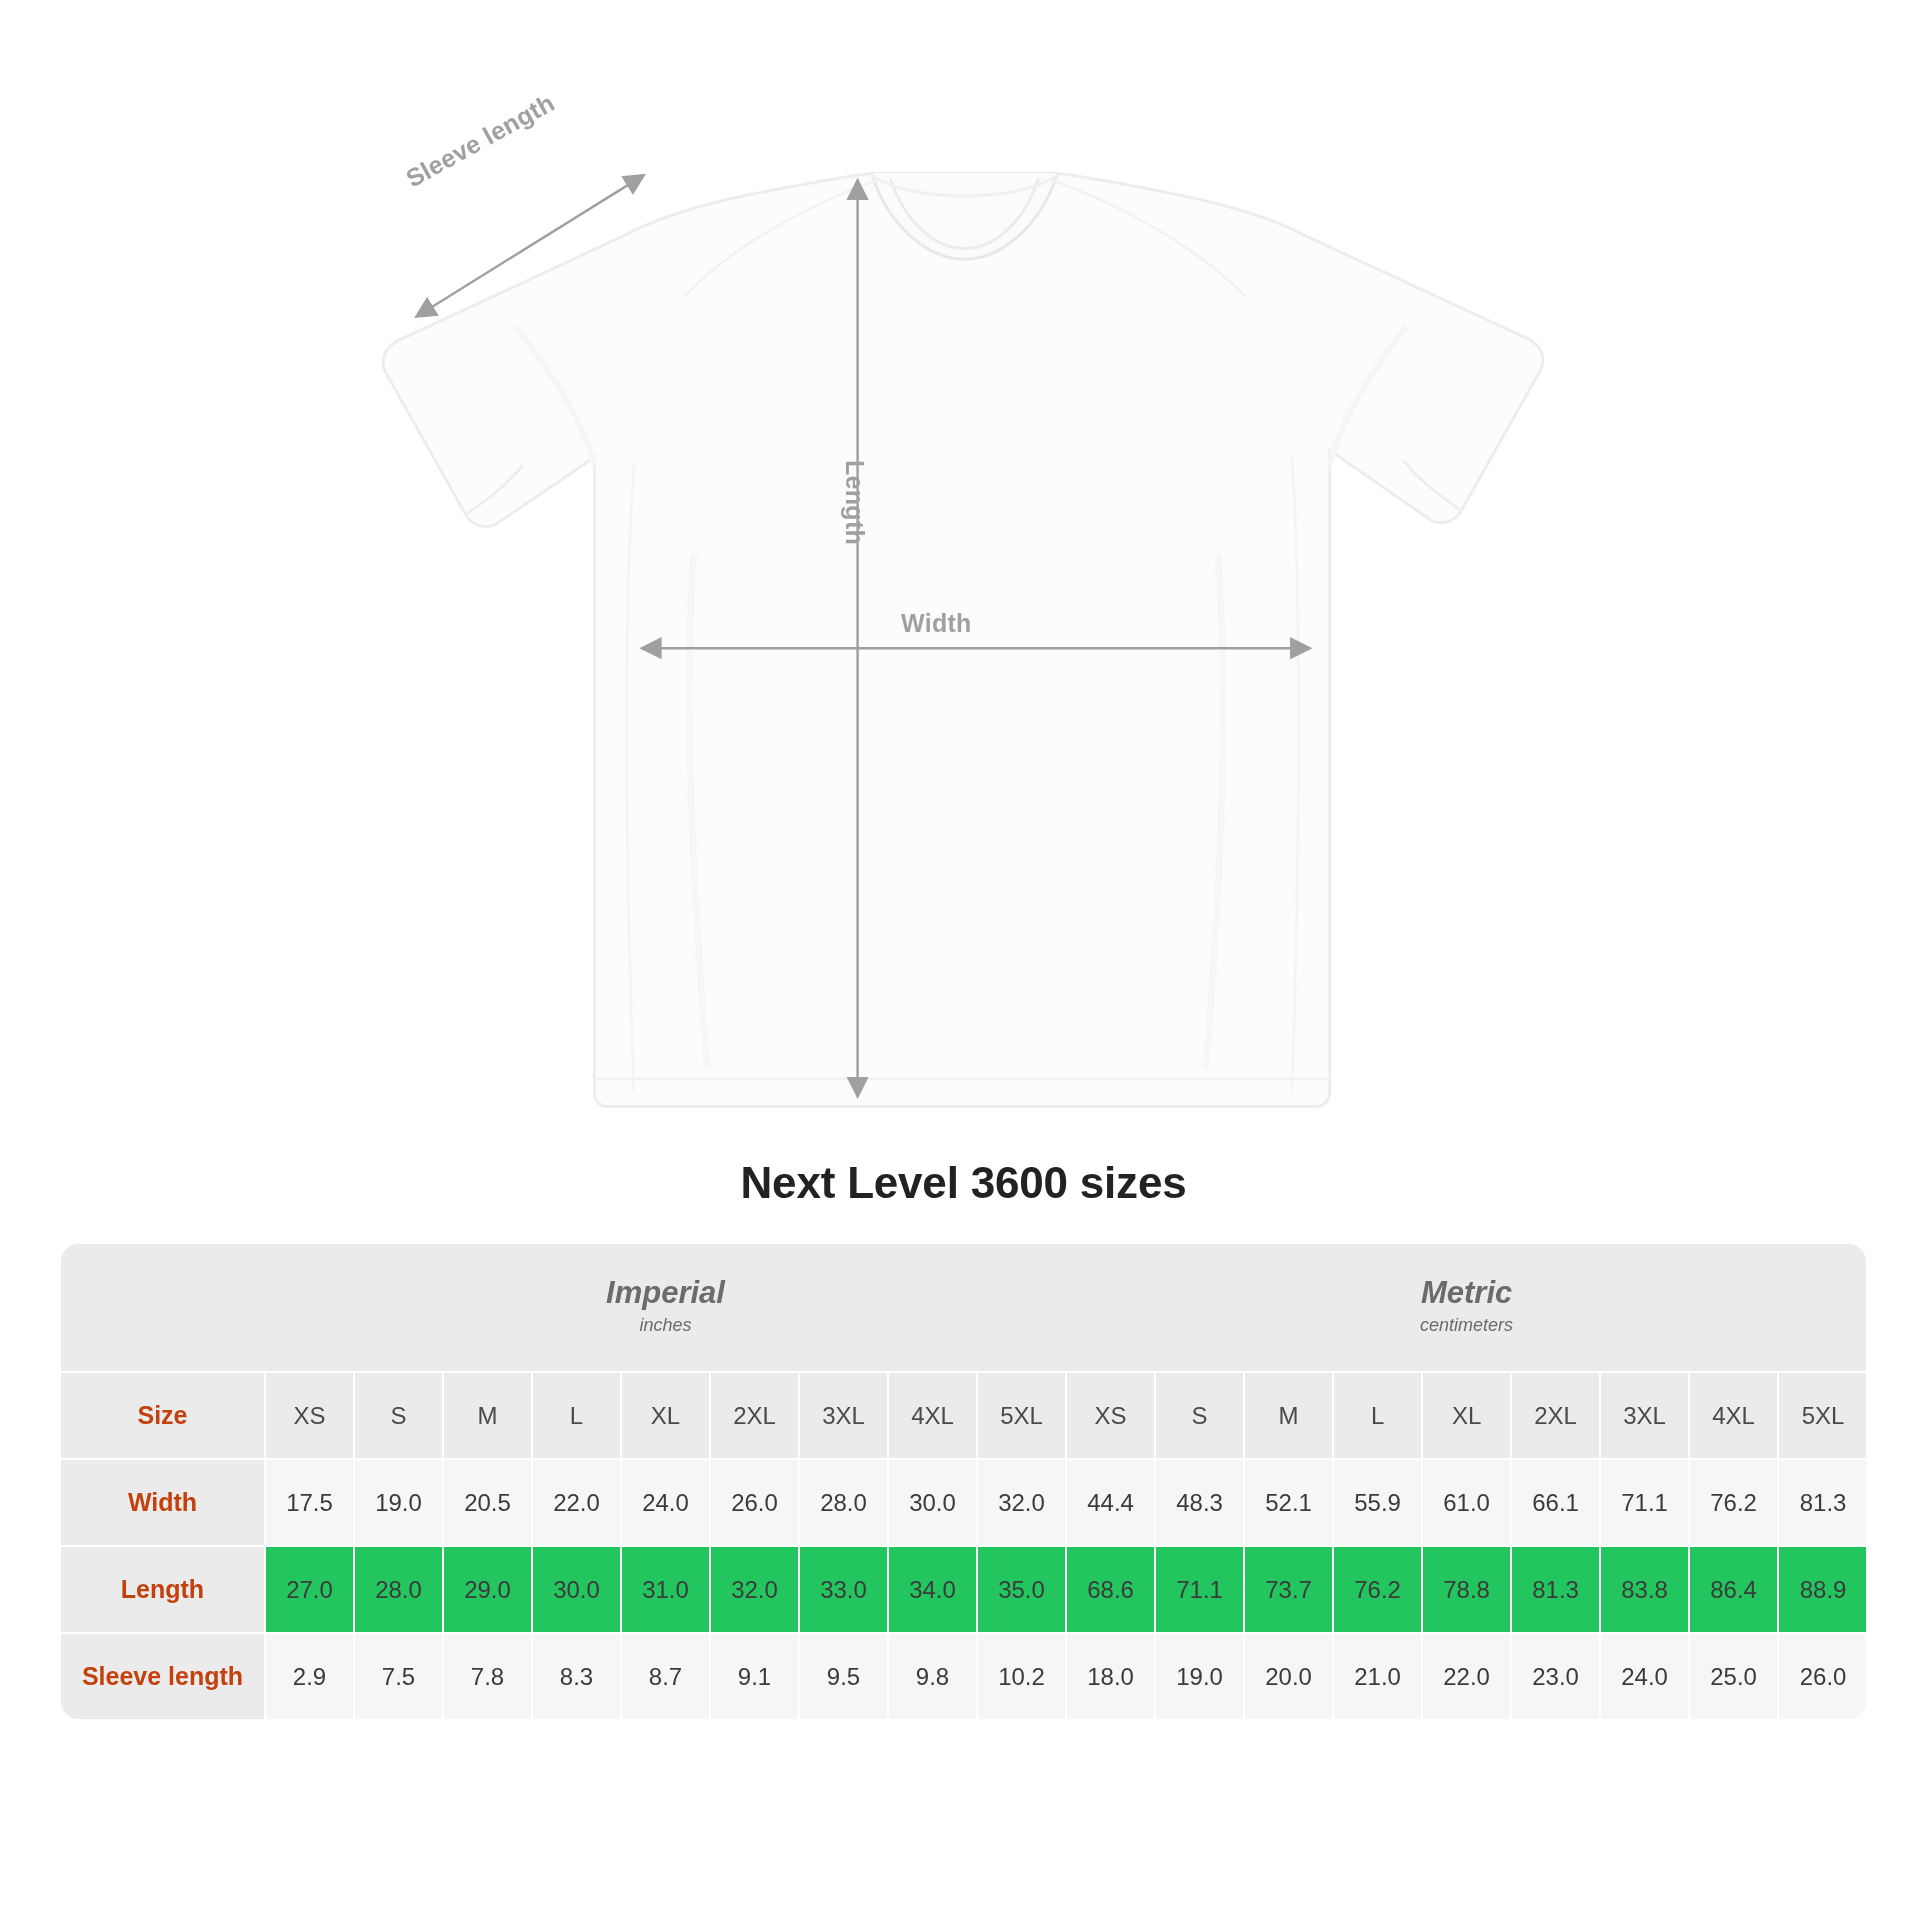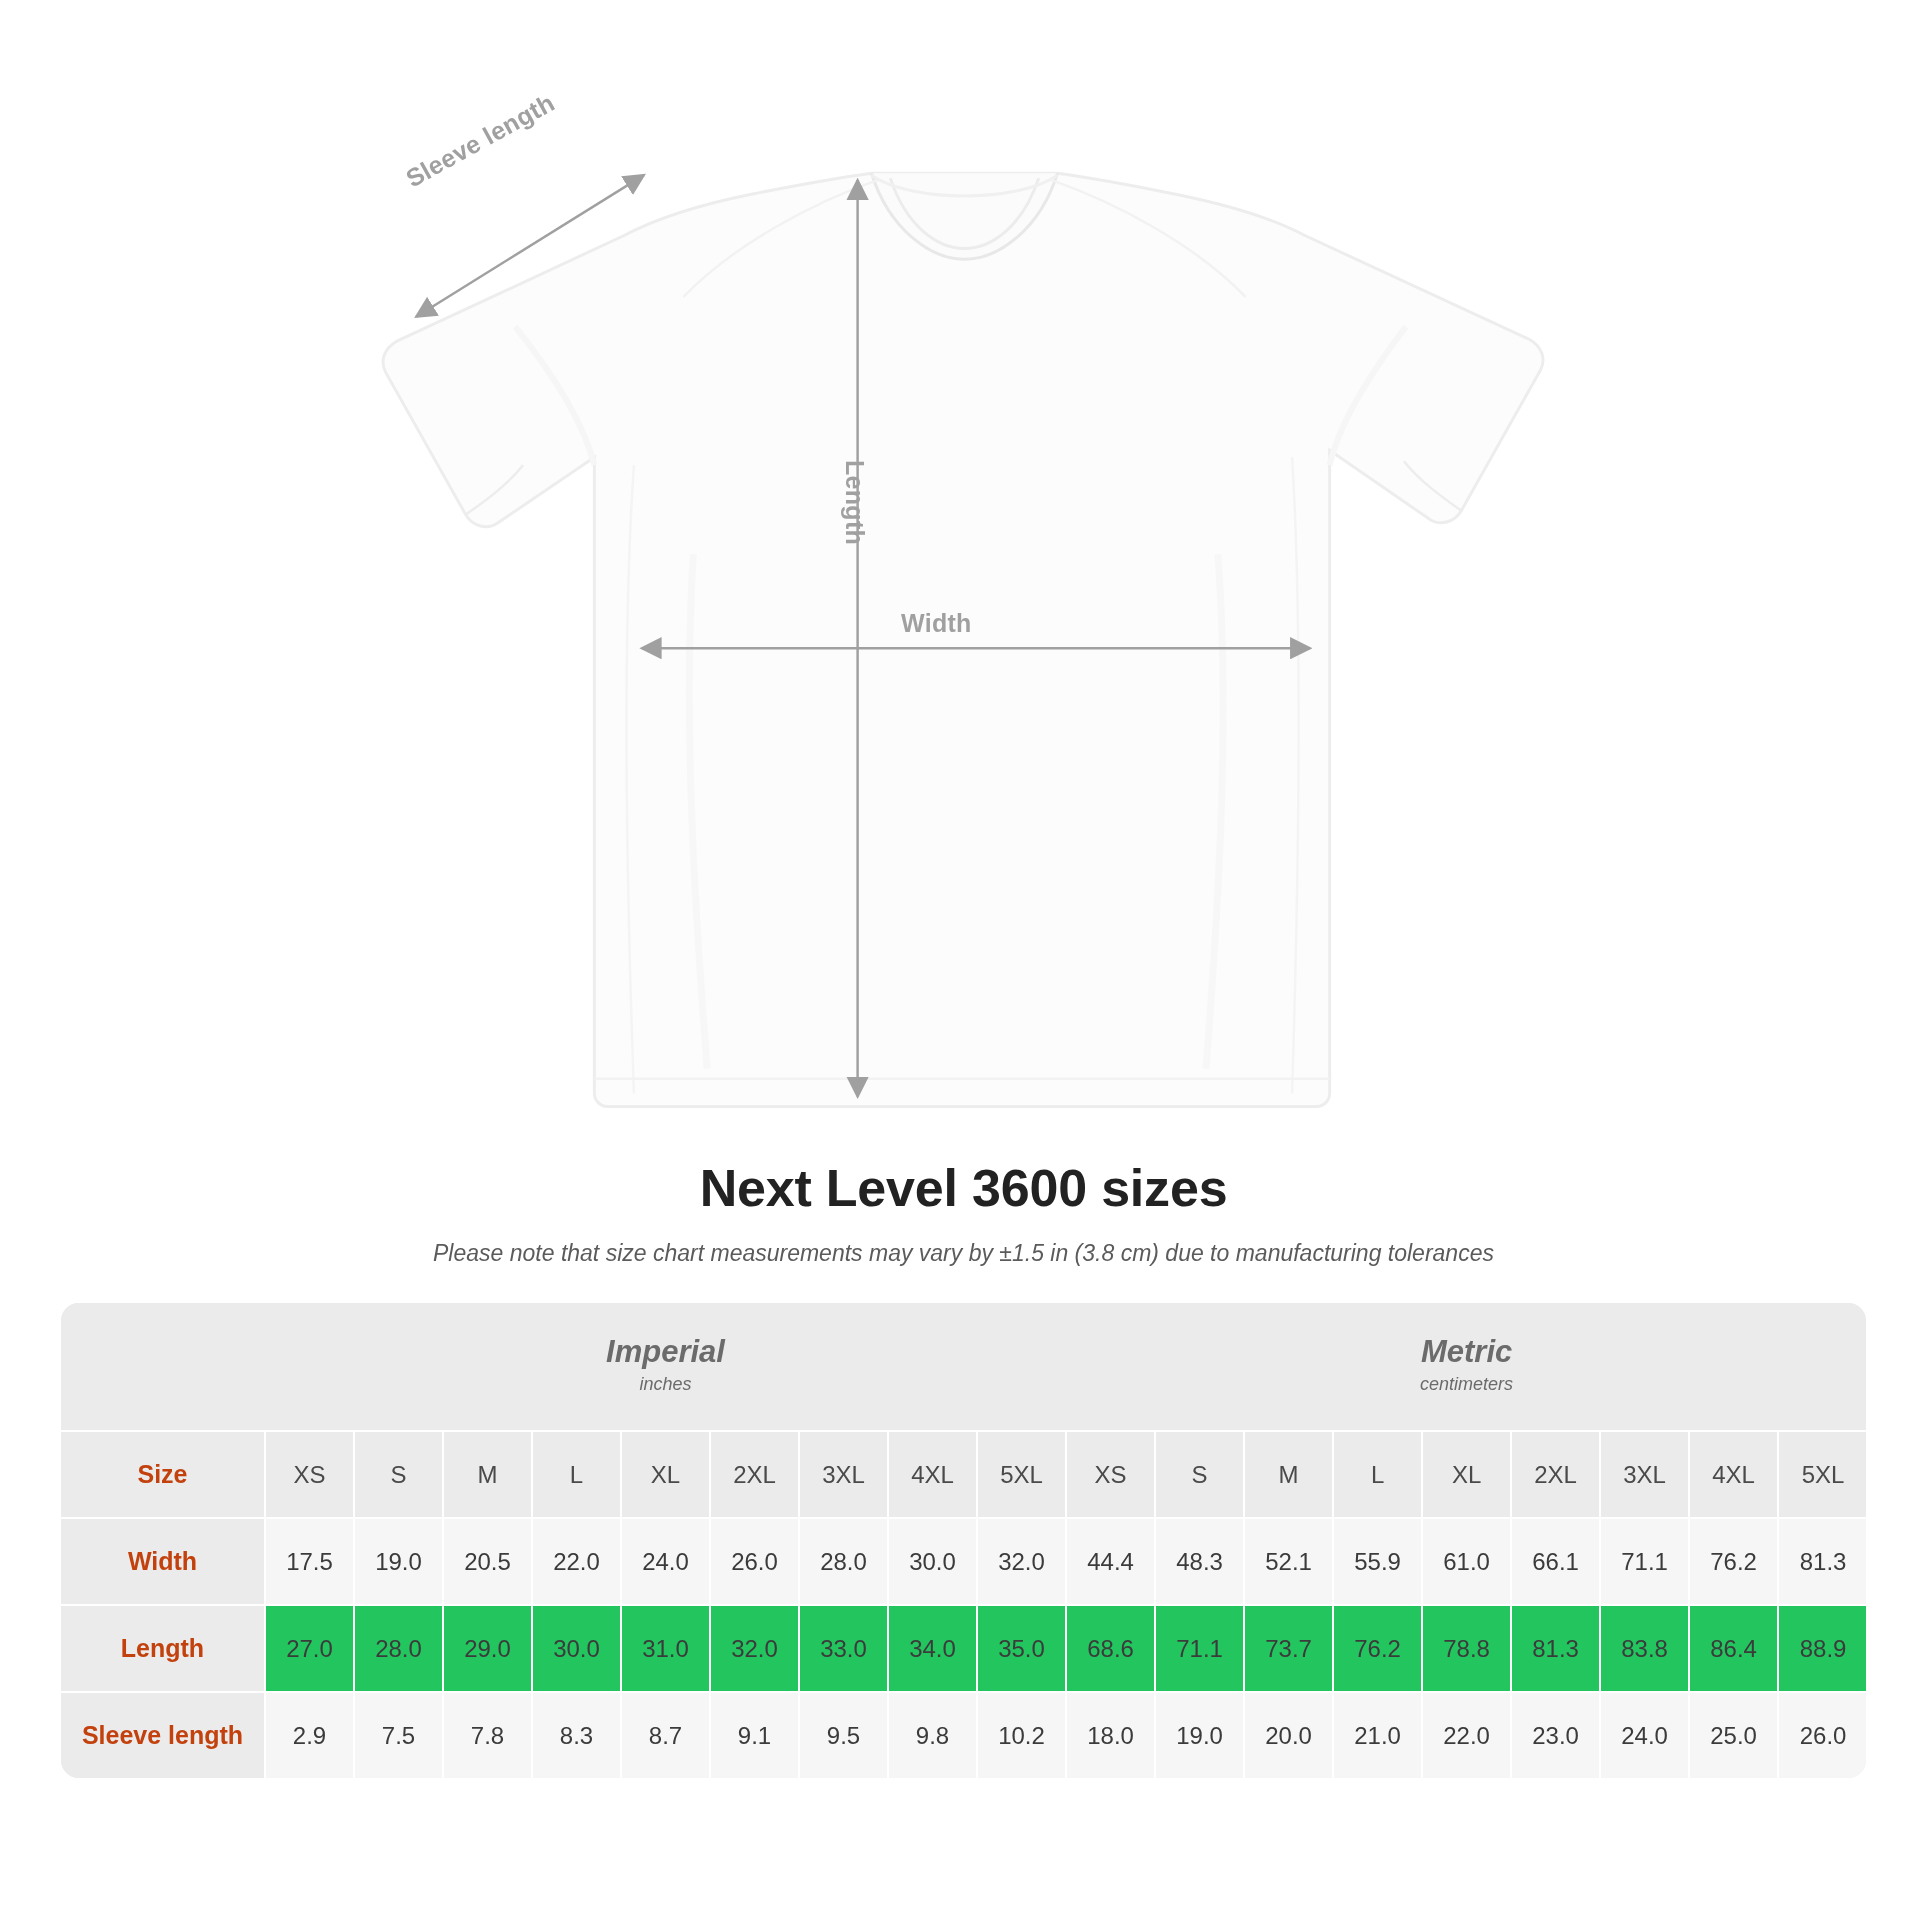--- a/index.html
+++ b/index.html
@@ -55,21 +55,21 @@
     left: 901px;
     top: 609px;
   }
 
   
   .title-block {
     text-align: center;
     margin-top: 10px;
   }
   .chart-title {
-    font-size: 52px;
+    font-size: 44px;
     font-weight: bold;
     color: #222222;
     margin: 0;
     letter-spacing: -0.2px;
   }
   .chart-note {
     font-size: 23px;
     font-style: italic;
     color: #5b5b5b;
     margin-top: 22px;
@@ -220,21 +220,20 @@
       </g>
     </svg>
 
     <div class="dim-label sleeve">Sleeve length</div>
     <div class="dim-label length">Length</div>
     <div class="dim-label width">Width</div>
   </div>
 
   <div class="title-block">
     <div class="chart-title">Next Level 3600 sizes</div>
-    <div class="chart-note">Please note that size chart measurements may vary by ±1.5 in (3.8 cm) due to manufacturing tolerances</div>
   </div>
 
   <div class="table-wrap">
     <table class="size-table">
       <colgroup>
         <col class="label-col-w">
         <col class="data-col-w">
           <col class="data-col-w">
           <col class="data-col-w">
         <col class="data-col-w">

